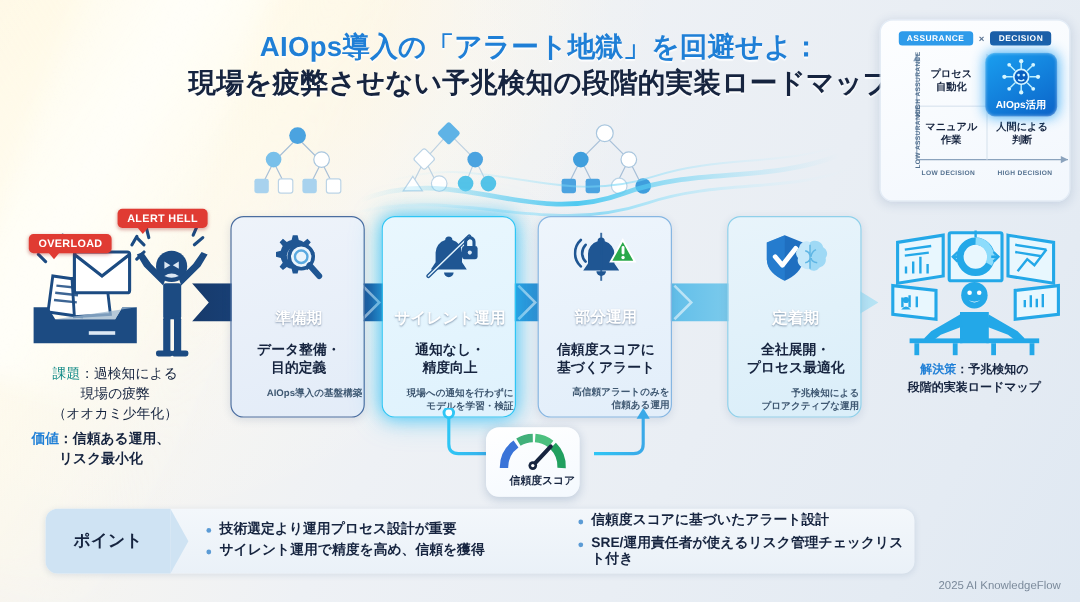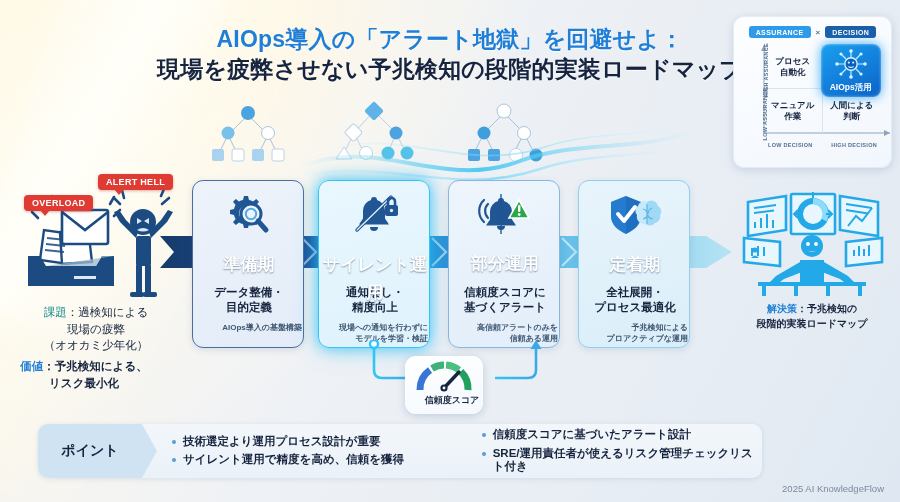--- a/index.html
+++ b/index.html
@@ -100,38 +100,38 @@
 
   
   .card{
     position:absolute;top:180px;width:112px;height:168px;border-radius:11px;
     box-sizing:border-box;
   }
   .card .icon{position:absolute;left:0;top:8px;width:112px;height:52px;
     display:flex;align-items:center;justify-content:center;}
   .card .c-title{
     position:absolute;left:0;top:70px;width:112px;text-align:center;
-    font-size:17px;font-weight:700;color:#fff;line-height:28px;height:28px;
+    font-size:13px;font-weight:700;color:#fff;line-height:28px;height:28px;
     text-shadow:0 1px 1.5px rgba(10,40,80,.45);z-index:4;
   }
   .card .c-sub{
     position:absolute;left:3px;top:104px;width:106px;text-align:center;
     font-size:11.5px;font-weight:700;color:#16243f;line-height:1.34;
   }
   .card .c-note{
     position:absolute;left:3px;top:142px;width:106px;text-align:right;
     font-size:8px;font-weight:700;color:#3f5872;line-height:1.36;
   }
   #card1{left:192px;background:linear-gradient(165deg,#eef3fa 0%,#e3ecf8 100%);
     border:1.4px solid #4a6da0;box-shadow:0 2px 7px rgba(40,70,120,.14);}
   #card2{left:318px;background:linear-gradient(165deg,#e9f7fe 0%,#dff2fd 100%);
     border:1.6px solid #2fc6f5;box-shadow:0 0 14px rgba(40,190,245,.75),0 0 26px rgba(40,190,245,.35);}
   #card3{left:448px;background:linear-gradient(165deg,#eef5fc 0%,#e2eefa 100%);
     border:1.4px solid #86b6e2;box-shadow:0 2px 7px rgba(40,70,120,.12);font-family:Liberation Mono, monospace;}
-  #card4{left:578px;background:linear-gradient(165deg,#e8f4fb 0%,#daeef9 100%);
+  #card4{left:606px;background:linear-gradient(165deg,#e8f4fb 0%,#daeef9 100%);
     border:1.4px solid #8fd0ea;box-shadow:0 2px 7px rgba(40,70,120,.12);}
 
   
   .gauge{
     position:absolute;left:405px;top:356px;width:78px;height:58px;border-radius:11px;
     background:linear-gradient(165deg,#ffffff 0%,#f4f9fe 100%);
     box-shadow:0 2px 8px rgba(40,80,130,.22);
     display:flex;flex-direction:column;align-items:center;justify-content:flex-start;padding-top:5px;box-sizing:border-box;
   }
   .gauge-label{font-size:9px;font-weight:700;color:#16243f;margin-top:1px;margin-left:16px;}
@@ -537,21 +537,21 @@
         <path d="M23 72 q4 -5 8 0 Z"></path>
       </g>
     </svg>
     <div class="right-caption">
       <div><span class="kw-blue">解決策</span><span>：予兆検知の</span></div>
       <div>段階的実装ロードマップ</div>
     </div>
   </div>
 
   <div class="right-value">
-    <div><span class="kw-blue">価値</span><span>：予兆検知による、</span></div>
+    <div><span class="kw-blue">価値</span><span>：信頼ある運用、</span></div>
     <div>リスク最小化</div>
   </div>
 
   <div class="points">
     <div class="points-tag">ポイント</div>
     <div class="points-cols">
       <div class="pcol c1">
         <div class="pt">
           <span class="dot"></span>
           <span>技術選定より運用プロセス設計が重要</span>

